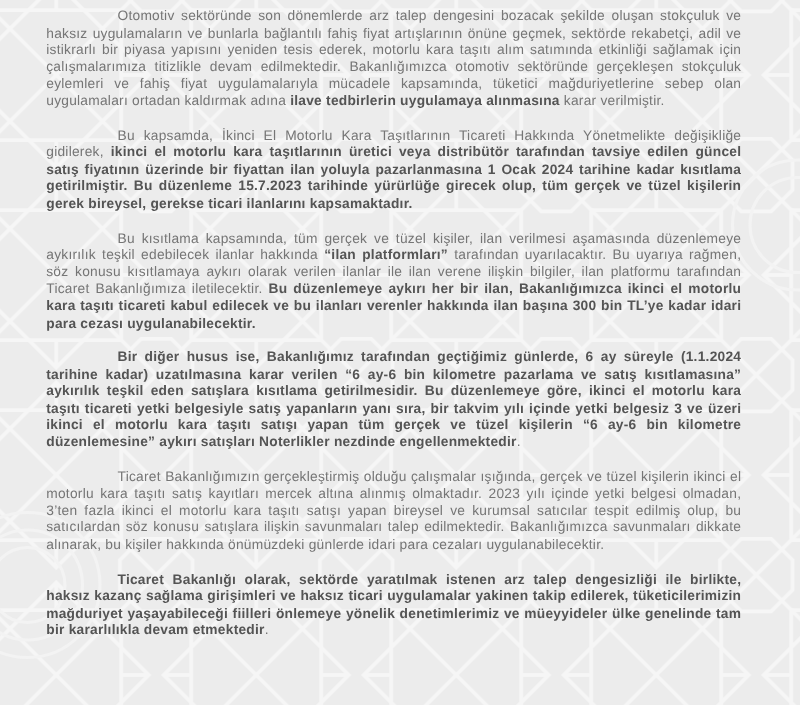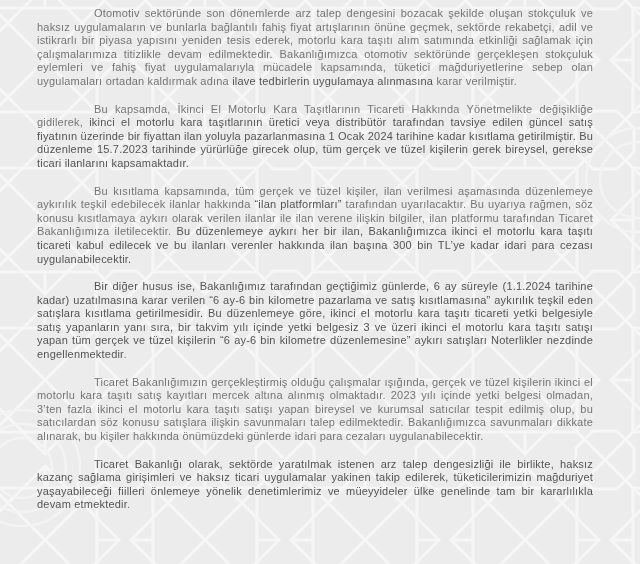--- a/index.html
+++ b/index.html
@@ -30,21 +30,21 @@
     font-size: 11px;
     line-height: 13.6px;
     letter-spacing: 0.2px;
     color: #757575;
   }
   .doc p {
     margin: 0 0 14px 0;
     text-indent: 57px;
   }
   .doc .b {
-    font-weight: normal;
+    font-weight: bold;
     color: #545454;
   }
 </style>
 </head>
 <body>
 
 <svg class="bg-svg" width="640" height="564" aria-hidden="true">
   <defs>
     <pattern id="geo" width="160" height="160" patternUnits="userSpaceOnUse" patternTransform="translate(-35,-20)">
       <g fill="none" stroke="#f6f6f6" stroke-width="3">

